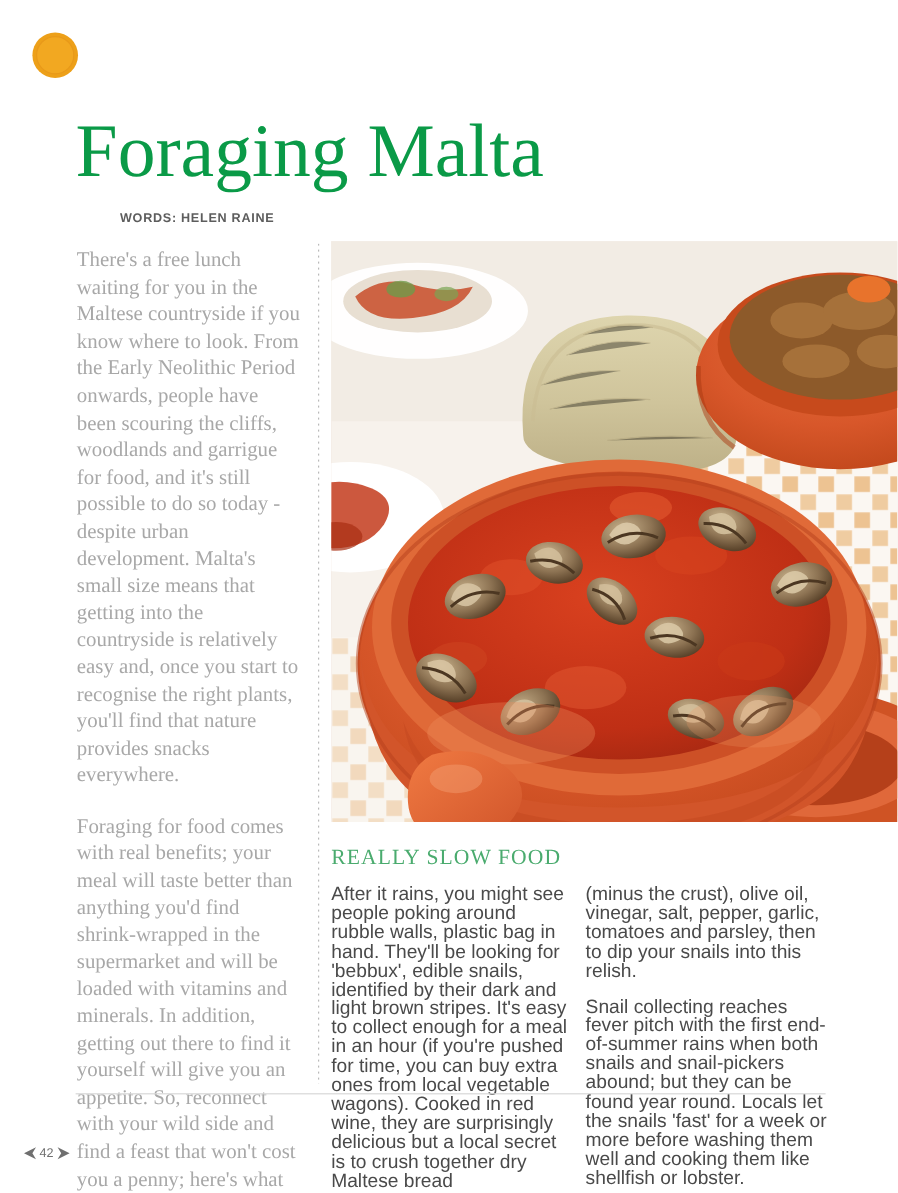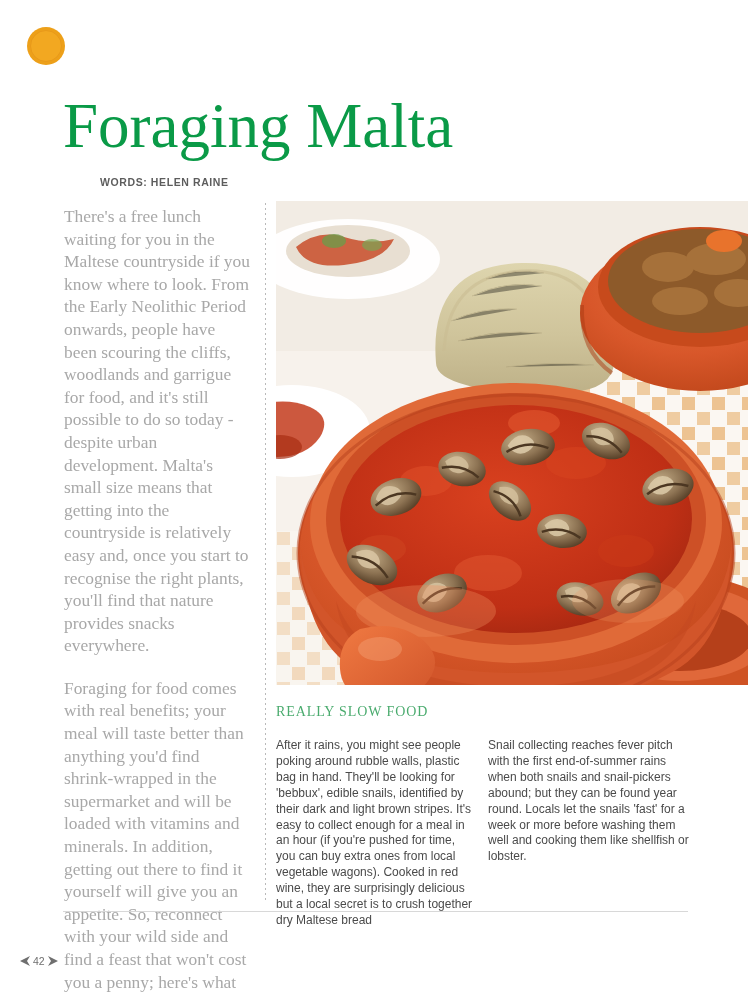--- a/index.html
+++ b/index.html
@@ -63,30 +63,30 @@
     width: 472px; height: 484px;
     overflow: hidden;
     background: #efe7df;
   }
   .photo svg { display: block; }
 
   
   .sec-head {
     position: absolute; left: 276px; top: 704px;
     font-family: "Liberation Serif", serif;
-    font-size: 14px; font-weight: normal;
+    font-size: 18px; font-weight: normal;
     letter-spacing: 0.9px;
     color: #4aab6e;
   }
 
   
   .col {
     position: absolute; top: 738px;
     font-family: "Liberation Sans", sans-serif;
-    font-size: 12px; line-height: 15.9px;
+    font-size: 16px; line-height: 15.9px;
     color: #4a4a4a;
   }
   .col-a { left: 276px; width: 197px; }
   .col-b { left: 488px; width: 203px; }
   .col p + p { margin-top: 14px; }
 
   
   .cap-rule {
     position: absolute; left: 63px; top: 911px;
     width: 625px; height: 1px; background: #d8d8d8;
@@ -288,20 +288,21 @@
       <ellipse cx="104" cy="448" rx="22" ry="12" fill="#f5a074" opacity="0.45"></ellipse>
     </svg>
   </div>
 
   <div class="sec-head">REALLY SLOW FOOD</div>
 
   <div class="col col-a">
     <p>After it rains, you might see people poking around rubble walls, plastic bag in hand. They'll be looking for 'bebbux', edible snails, identified by their dark and light brown stripes. It's easy to collect enough for a meal in an hour (if you're pushed for time, you can buy extra ones from local vegetable wagons). Cooked in red wine, they are surprisingly delicious but a local secret is to crush together dry Maltese bread</p>
   </div>
   <div class="col col-b">
+    <p>(minus the crust), olive oil, vinegar, salt, pepper, garlic, tomatoes and parsley, then to dip your snails into this relish.</p>
     <p>Snail collecting reaches fever pitch with the first end-of-summer rains when both snails and snail-pickers abound; but they can be found year round. Locals let the snails 'fast' for a week or more before washing them well and cooking them like shellfish or lobster.</p>
   </div>
 
   <div class="cap-rule"></div>
 
   <div class="footer">
     <span>
       <svg class="arrow" viewBox="0 0 15 12">
           <path d="M12 1 L2 6 L12 11 L9 6 Z" fill="#6f6f6f"></path>
         </svg>

